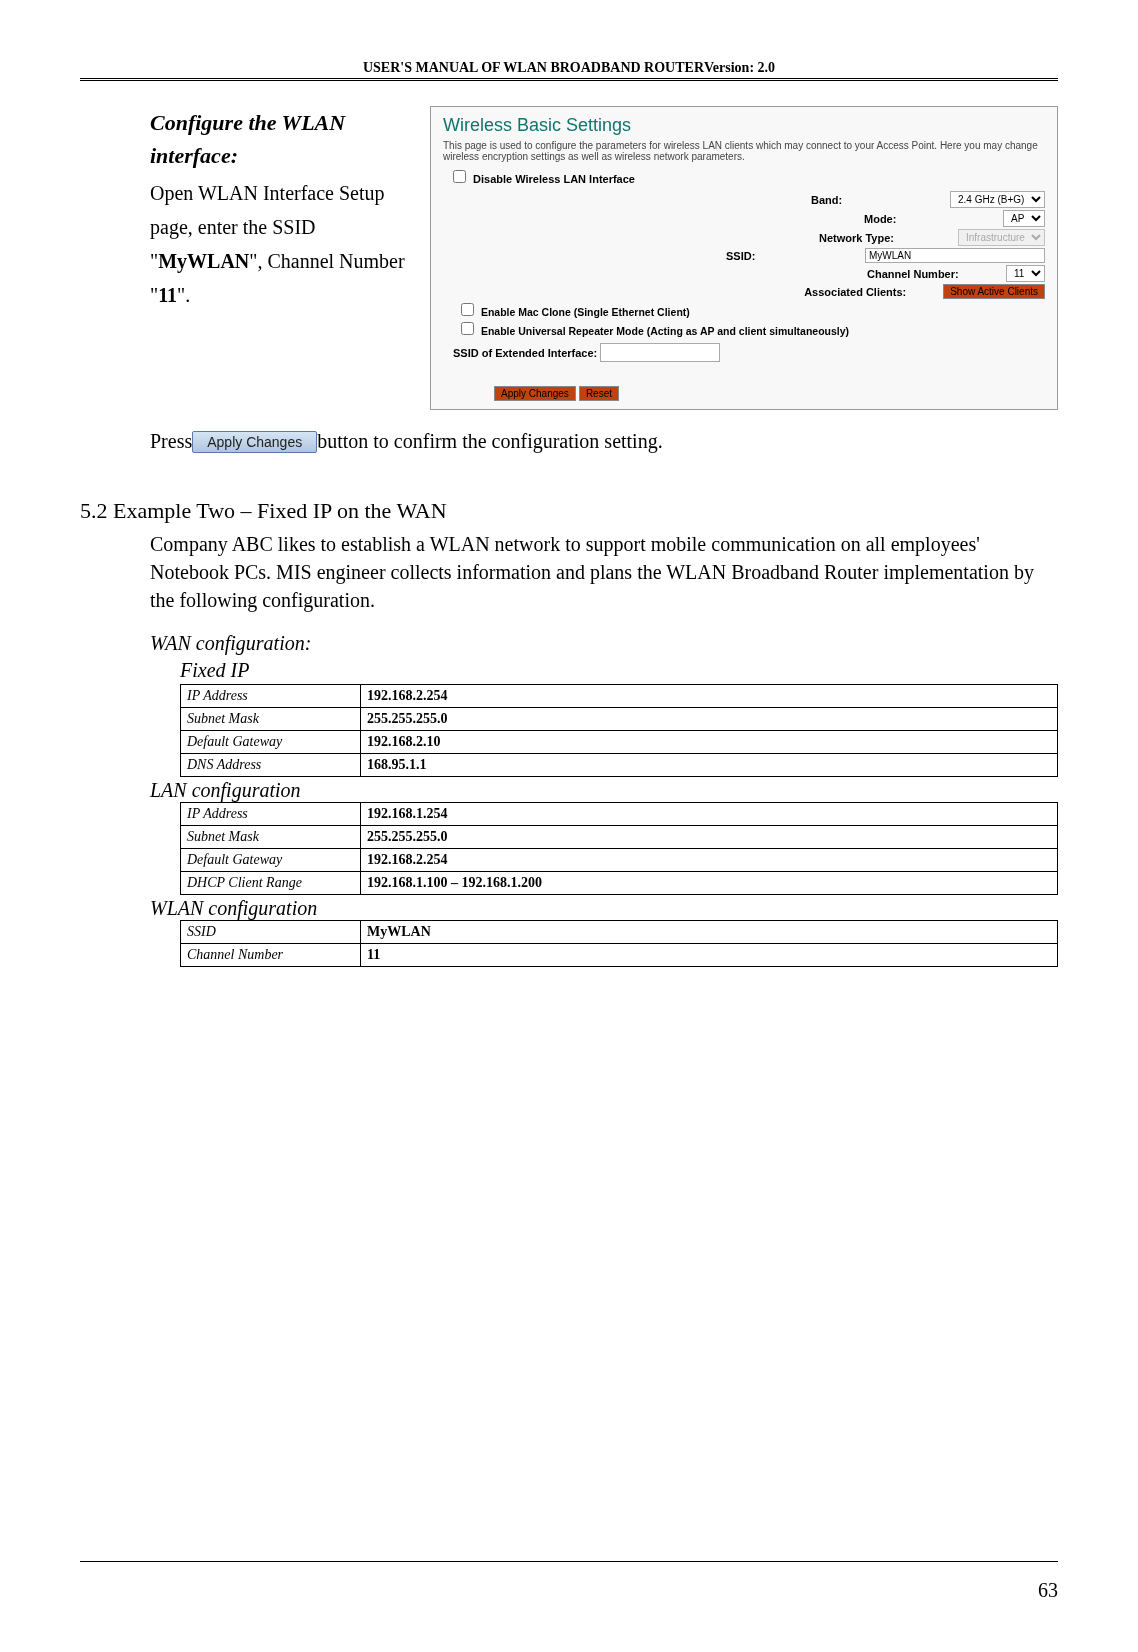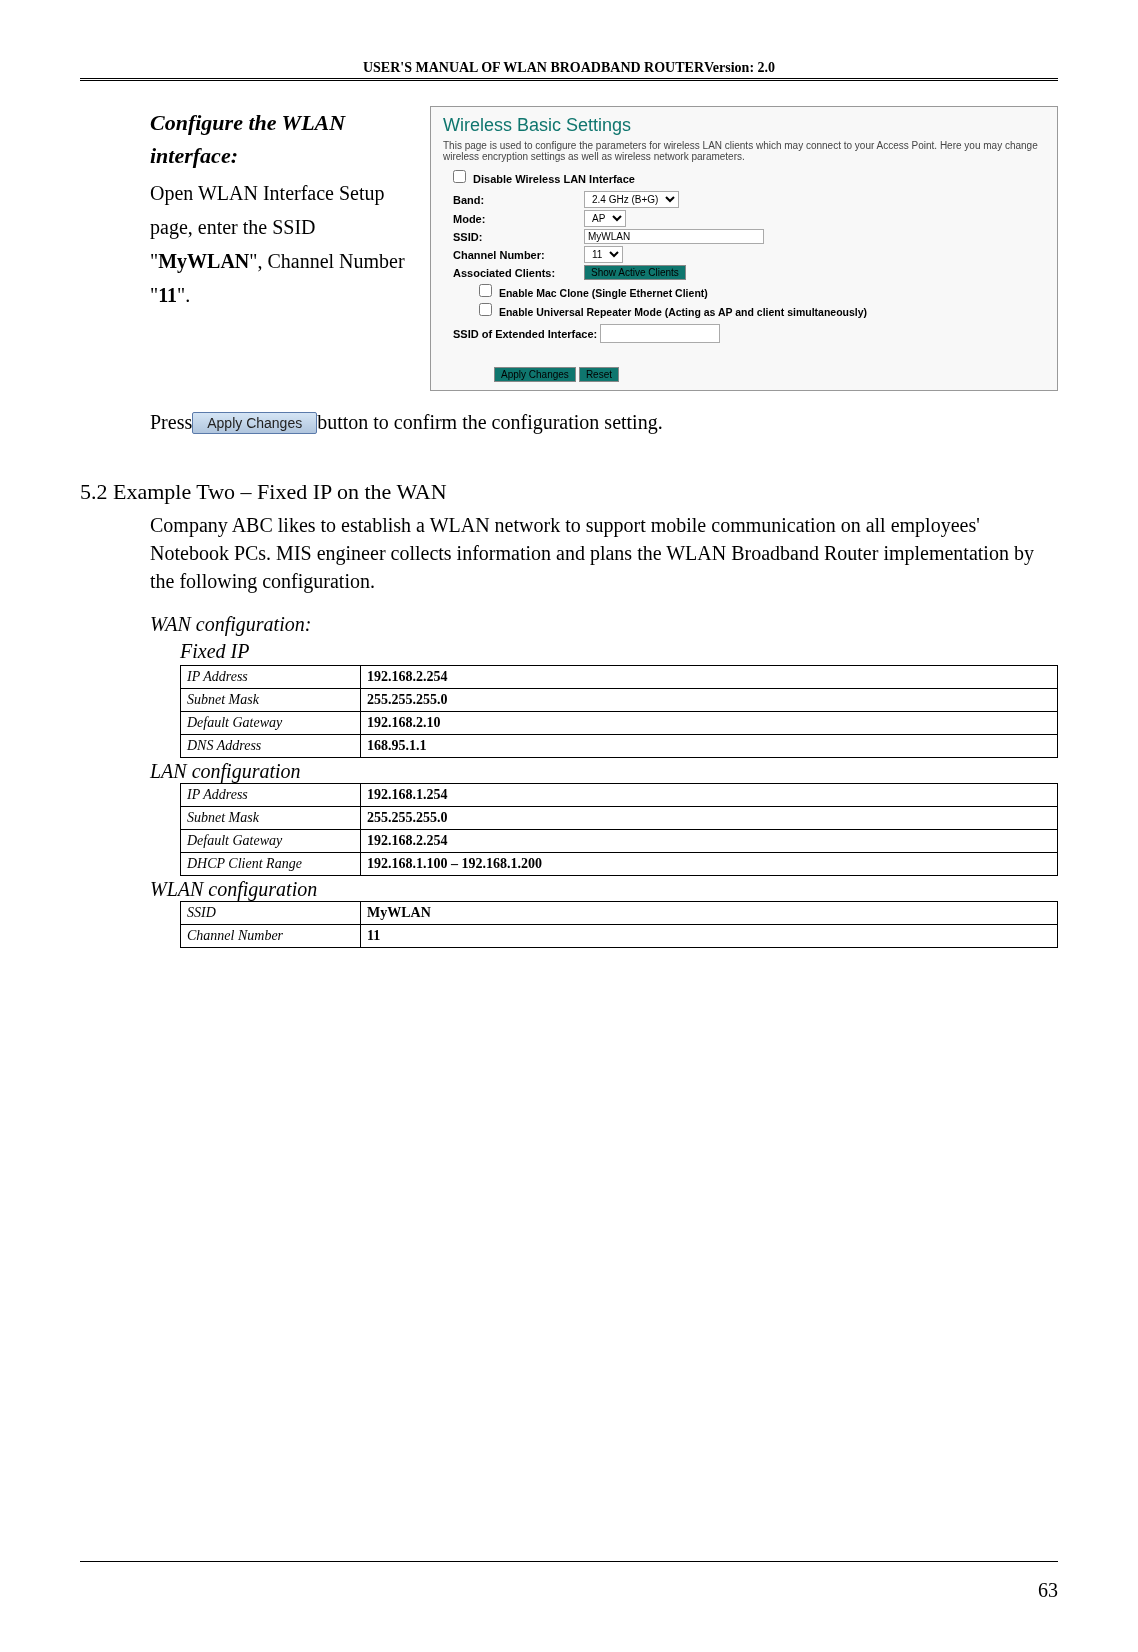--- a/index.html
+++ b/index.html
@@ -65,44 +65,45 @@
     .disable-row {
       font-weight: bold;
       font-size: 11px;
       margin: 4px 0 6px 10px;
     }
     .disable-row input { margin-right: 4px; }
     .form-row {
       display: flex;
       align-items: center;
       margin: 2px 0 2px 10px;
-      gap: 16px;
+      gap: 24px;
+      justify-content: flex-end;
     }
     .form-label {
       width: 115px;
       font-weight: bold;
       font-size: 11px;
     }
     .form-input {
       font-size: 10px;
       padding: 1px 3px;
       border: 1px solid #aaa;
       background: #fff;
     }
     .form-input.disabled { background: #eee; color: #888; }
     .btn-small {
       font-size: 10px;
       padding: 1px 6px;
       border: 1px solid #888;
-      background: #0f766e;
+      background: #c2410c;
     }
     .checkbox-row {
       font-weight: bold;
       font-size: 10.5px;
-      margin-left: 36px;
+      margin-left: 18px;
       margin-top: 4px;
     }
     .checkbox-row input { margin-right: 4px; }
     .ssid-ext-row {
       font-weight: bold;
       font-size: 11px;
       margin: 6px 0 24px 10px;
     }
     .ssid-ext-row input[type="text"] {
       padding: 1px 3px;
@@ -217,20 +218,24 @@
     </div>
     <div class="form-row">
       <span class="form-label">Band:</span>
       <select class="form-input"><option>2.4 GHz (B+G)</option></select>
     </div>
     <div class="form-row">
       <span class="form-label">Mode:</span>
       <select class="form-input"><option>AP</option></select>
     </div>
     <div class="form-row">
+      <span class="form-label">Network Type:</span>
+      <select class="form-input disabled" disabled=""><option>Infrastructure</option></select>
+    </div>
+    <div class="form-row">
       <span class="form-label">SSID:</span>
       <input type="text" class="form-input" style="width: 180px;" value="MyWLAN">
     </div>
     <div class="form-row">
       <span class="form-label">Channel Number:</span>
       <select class="form-input"><option>11</option></select>
     </div>
     <div class="form-row">
       <span class="form-label">Associated Clients:</span>
       <button class="btn-small">Show Active Clients</button>

